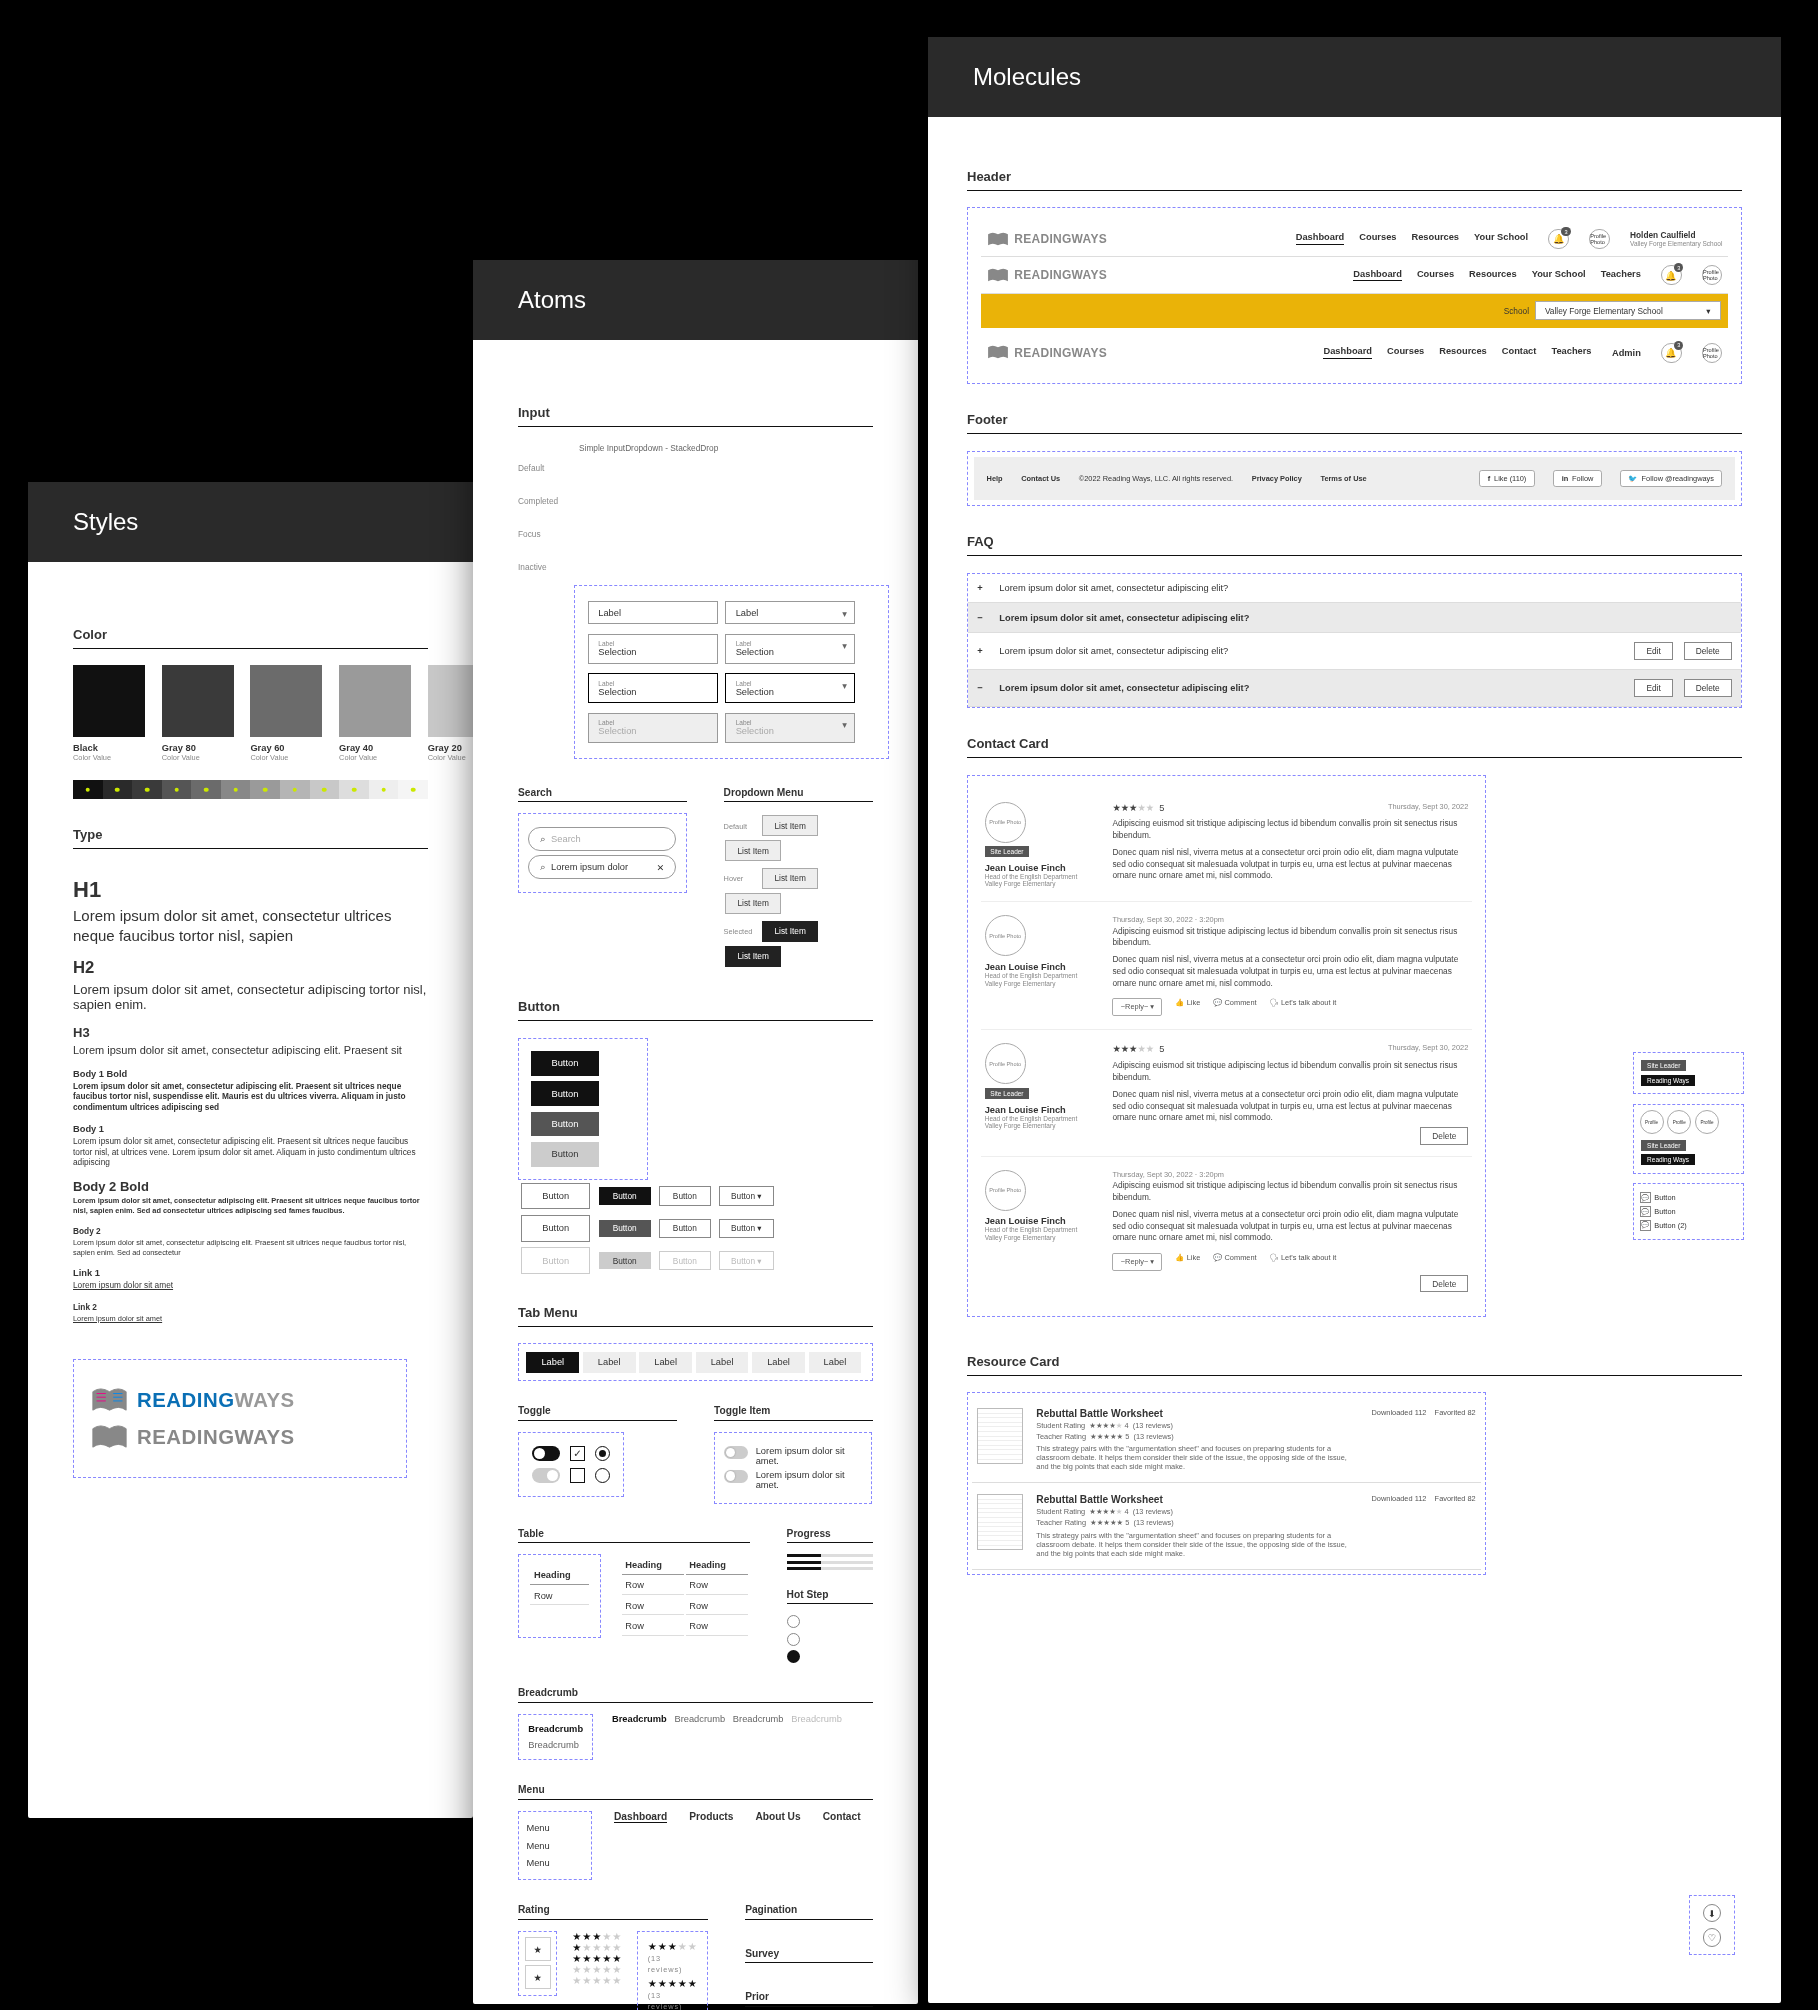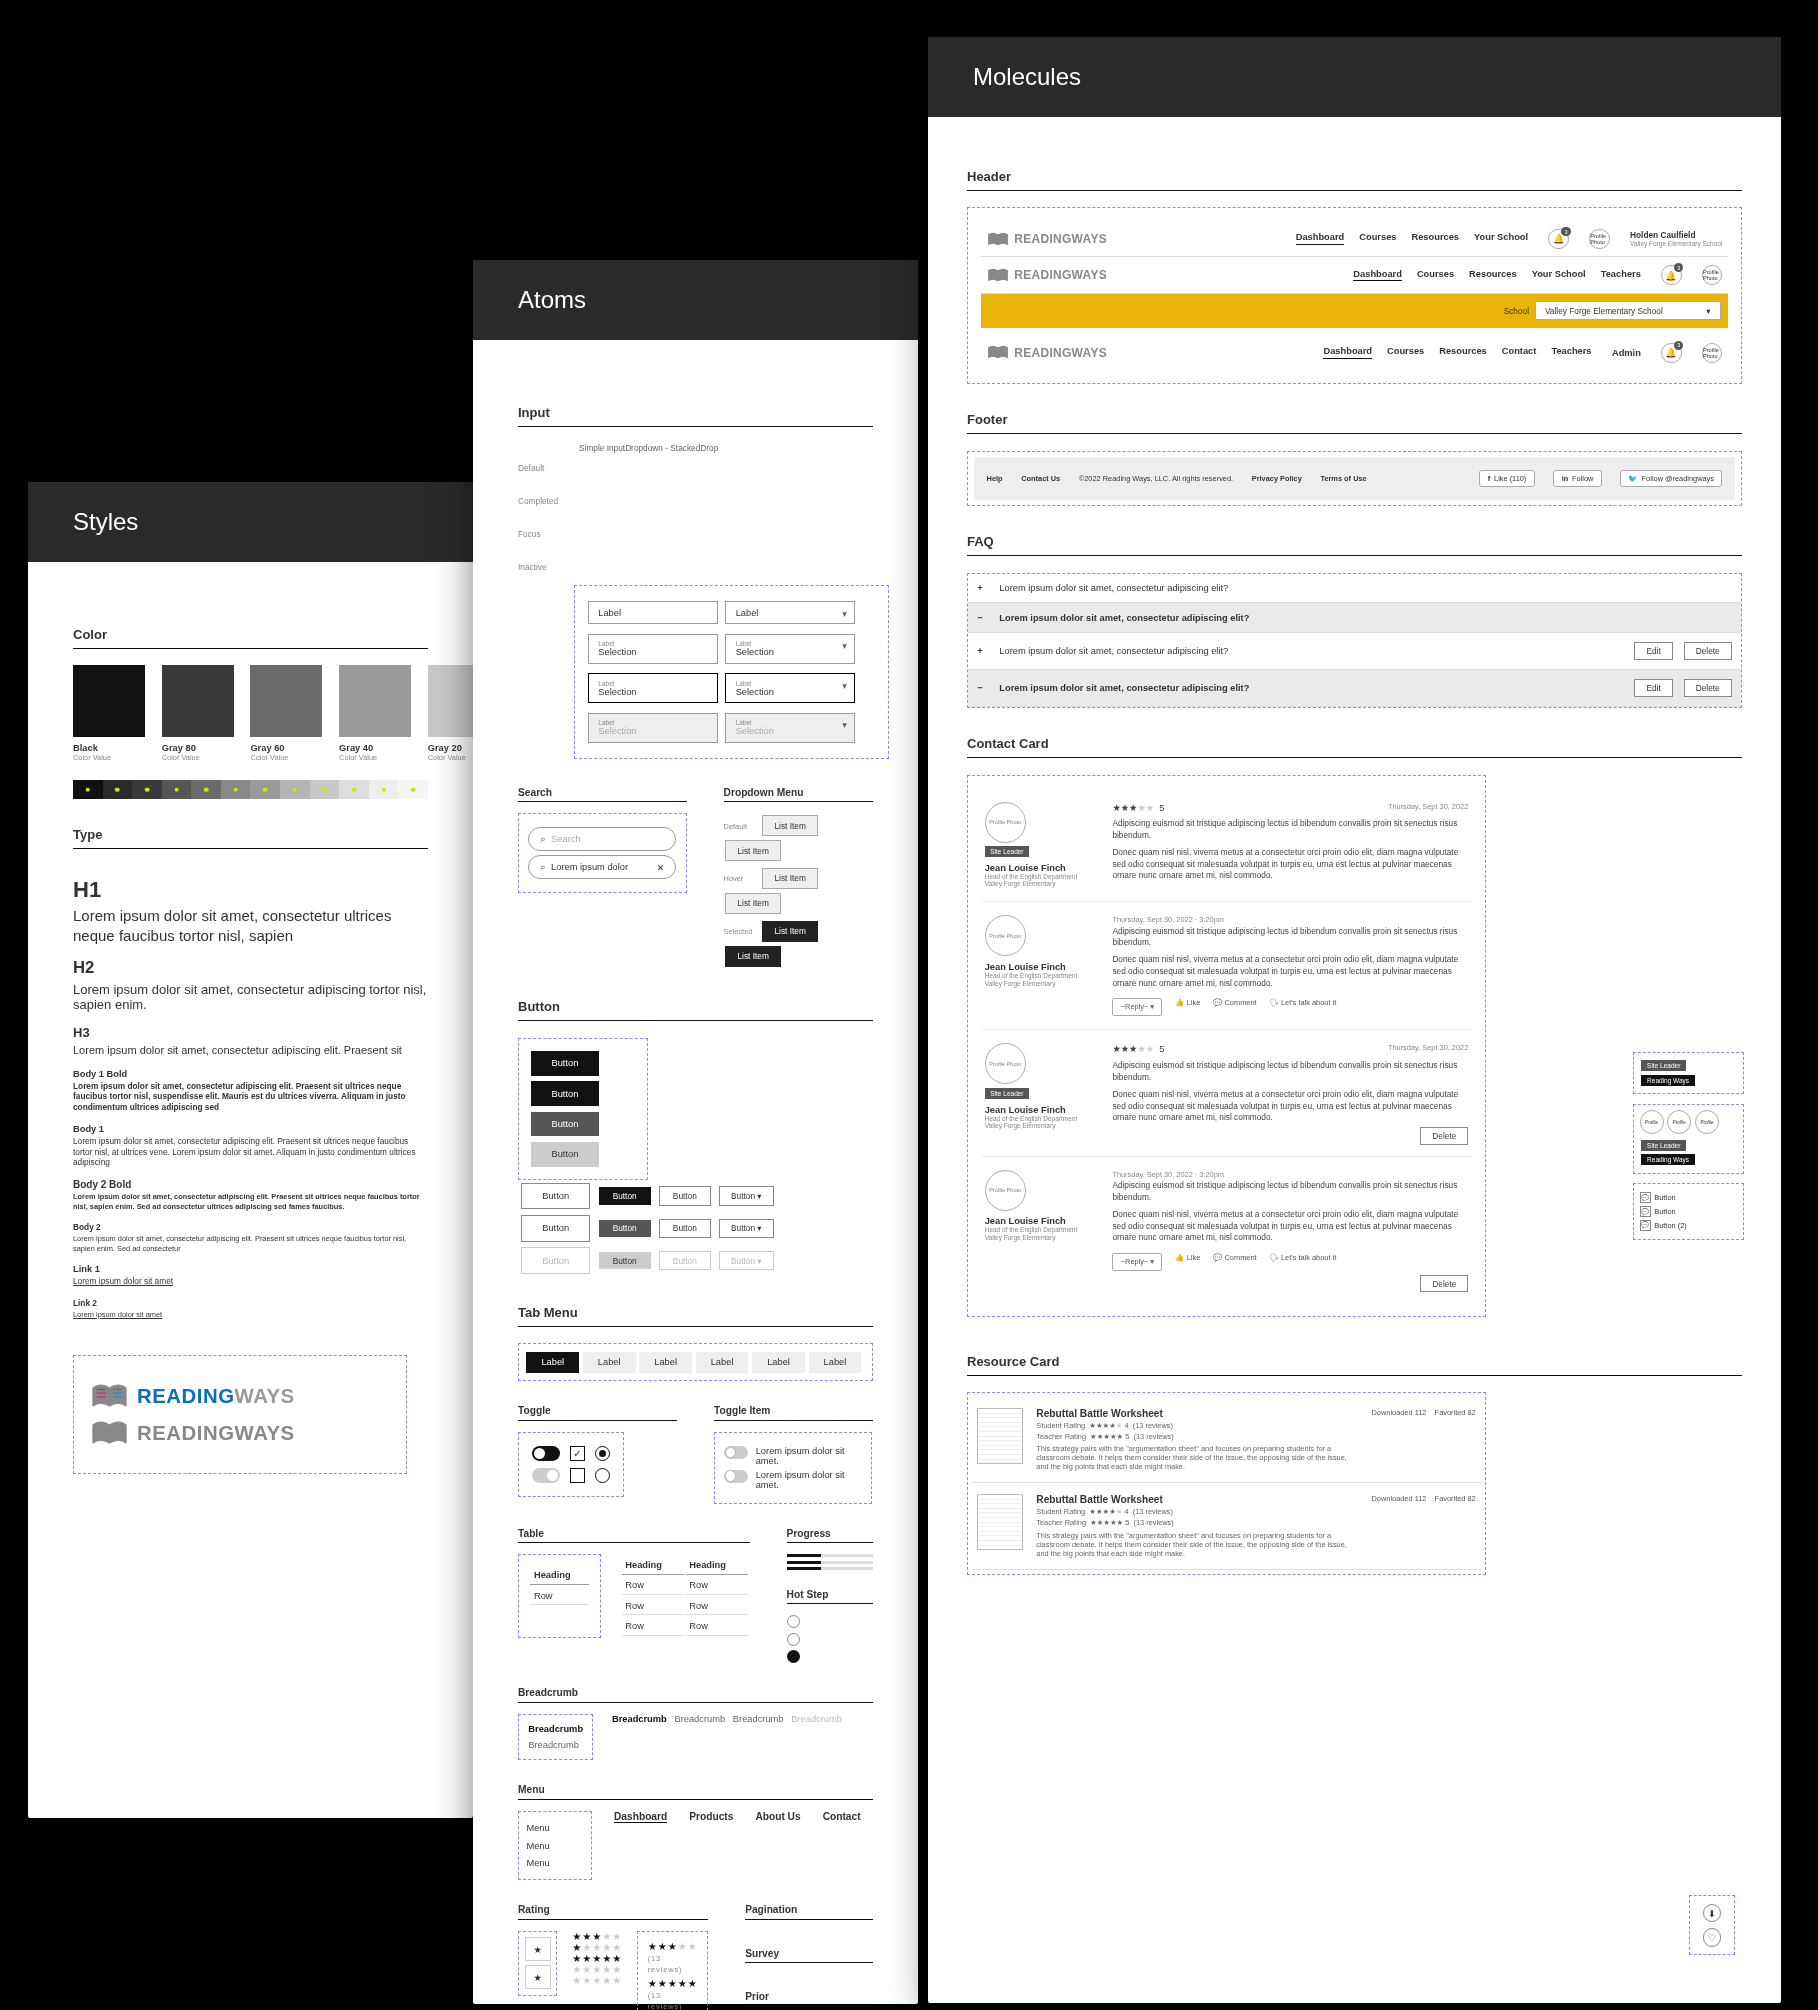--- a/index.html
+++ b/index.html
@@ -216,21 +216,21 @@
     <div class="type-h1">H1</div>
     <div class="type-p">Lorem ipsum dolor sit amet, consectetur ultrices neque faucibus tortor nisl, sapien</div>
     <div class="type-h2">H2</div>
     <div class="type-p2">Lorem ipsum dolor sit amet, consectetur adipiscing tortor nisl, sapien enim.</div>
     <div class="type-h3">H3</div>
     <div class="type-p3">Lorem ipsum dolor sit amet, consectetur adipiscing elit. Praesent sit</div>
     <div class="tlabel">Body 1 Bold</div>
     <div class="tbody" style="font-weight:700">Lorem ipsum dolor sit amet, consectetur adipiscing elit. Praesent sit ultrices neque faucibus tortor nisl, suspendisse elit. Mauris est du ultrices viverra. Aliquam in justo condimentum ultrices adipiscing sed</div>
     <div class="tlabel">Body 1</div>
     <div class="tbody">Lorem ipsum dolor sit amet, consectetur adipiscing elit. Praesent sit ultrices neque faucibus tortor nisl, at ultrices vene. Lorem ipsum dolor sit amet. Aliquam in justo condimentum ultrices adipiscing</div>
-    <div class="tlabel" style="font-size:10px">Body 2 Bold</div>
+    <div class="tlabel" style="font-size:13px">Body 2 Bold</div>
     <div class="tbody" style="font-size:7.4px;font-weight:700">Lorem ipsum dolor sit amet, consectetur adipiscing elit. Praesent sit ultrices neque faucibus tortor nisl, sapien enim. Sed ad consectetur ultrices adipiscing sed fames faucibus.</div>
     <div class="tlabel" style="font-size:8.3px">Body 2</div>
     <div class="tbody" style="font-size:7.4px">Lorem ipsum dolor sit amet, consectetur adipiscing elit. Praesent sit ultrices neque faucibus tortor nisl, sapien enim. Sed ad consectetur</div>
     <div class="tlabel">Link 1</div>
     <div class="tbody tlink">Lorem ipsum dolor sit amet</div>
     <div class="tlabel" style="font-size:8.3px">Link 2</div>
     <div class="tbody tlink" style="font-size:7.4px">Lorem ipsum dolor sit amet</div>
 
     <div class="logo-block">
       <div class="rw-logo">

